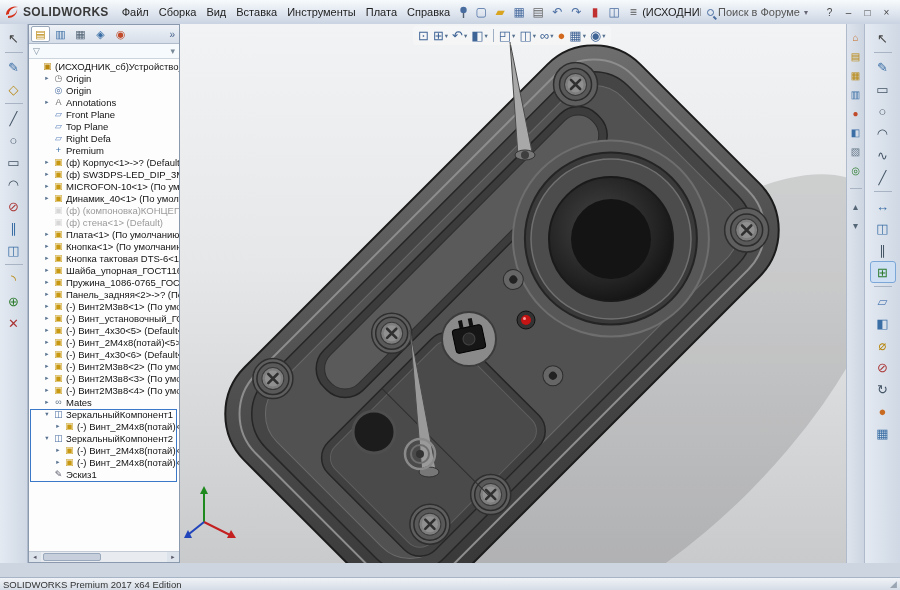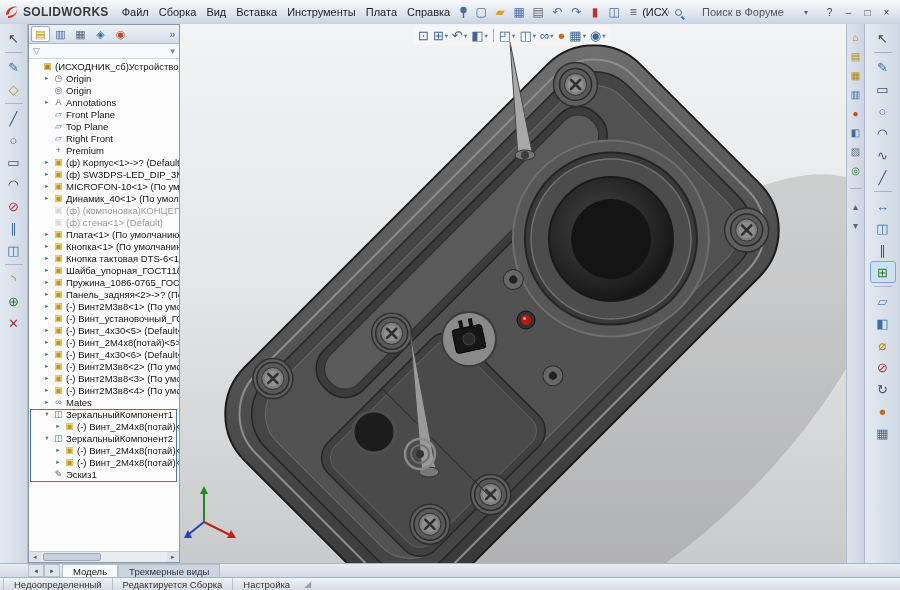--- a/index.html
+++ b/index.html
@@ -10,21 +10,21 @@
 .logo{display:flex;align-items:center;gap:3px;margin-right:8px;flex:none}
 .logo .brand{font-weight:bold;font-size:12px;letter-spacing:.3px;color:#3a3a3a}
 .menus{display:flex;flex:none}
 .menu-item{padding:4px 5px;cursor:default}
 .pin{flex:none;margin:0 4px;display:flex;align-items:center}
 .tbar{display:flex;flex:none;align-items:center;gap:1px}
 .tb-btn{width:18px;height:19px;border:none;background:transparent;display:flex;align-items:center;justify-content:center;font-size:12px;padding:0;cursor:default}
 .tb-btn .g{line-height:1}
 .tb-btn.active{background:#cfe0f5;outline:1px solid #7aa7d8;border-radius:2px}
 .title{flex:1;text-align:center;font-size:11px;color:#1d1d1d;white-space:nowrap;overflow:hidden}
-.search{flex:none;display:flex;align-items:center;gap:20px;padding:2px 6px;margin-right:6px;color:#555}
+.search{flex:none;display:flex;align-items:center;gap:4px;padding:2px 6px;margin-right:6px;color:#555}
 .search .mag{width:7px;height:7px;border:1.6px solid #4a6da0;border-radius:50%;position:relative;flex:none}
 .search .mag::after{content:"";position:absolute;width:4px;height:1.6px;background:#4a6da0;transform:rotate(45deg);left:5px;top:7px}
 .search .sc{font-size:8px;color:#667}
 .winbtn{width:19px;height:16px;border:none;background:transparent;font-size:10px;color:#444;display:flex;align-items:center;justify-content:center;cursor:default}
 
 .lbar{position:absolute;left:0;top:24px;width:28px;height:539px;background:linear-gradient(90deg,#e4eaf2,#cfd8e4);border-right:1px solid #afbbcb;display:flex;flex-direction:column;align-items:center;padding-top:4px;gap:2px}
 .lbar .tb-btn{width:22px;height:20px;font-size:13px}
 .tsep{flex:none}
 .lbar .tsep,.rbar .tsep{width:18px;height:1px;background:#a8b4c4;margin:2px 0}
 .rstrip .tsep{width:12px;height:1px;background:#a8b4c4;margin:6px 0}
@@ -253,21 +253,21 @@
 
         <div class="trow" style="padding-left: 14px;">
           <span class="arr"></span>
           <span class="g ticon" style="color: rgb(91, 130, 184);">▱</span>
           <span class="tlabel">Top Plane</span>
         </div>
 
         <div class="trow" style="padding-left: 14px;">
           <span class="arr"></span>
           <span class="g ticon" style="color: rgb(91, 130, 184);">▱</span>
-          <span class="tlabel">Right Front</span>
+          <span class="tlabel">Right Defa</span>
         </div>
 
         <div class="trow" style="padding-left: 14px;">
           <span class="arr"></span>
           <span class="g ticon" style="color: rgb(58, 110, 165);">+</span>
           <span class="tlabel">Premium</span>
         </div>
 
         <div class="trow" style="padding-left: 14px;">
           <span class="arr">▸</span>
@@ -690,43 +690,19 @@
         <span class="g" style="color: rgb(68, 85, 102);">↻</span>
       </button>
       <button class="tb-btn">
         <span class="g" style="color: rgb(200, 106, 31);">●</span>
       </button>
       <button class="tb-btn">
         <span class="g" style="color: rgb(58, 110, 165);">▦</span>
       </button>
     </div>
 
-  <div class="bottom-tabs">
-    <button class="bt-nav">◂</button>
-    <button class="bt-nav">▸</button>
-    <div class="bt-tabs">
-
-    <div class="bt-tab active">
-          <span>Модель</span>
-        </div>
-        <div class="bt-tab">
-          <span>Трехмерные виды</span>
-        </div>
-      </div>
-  </div>
 
   <div class="statusbar">
-    <div class="status-segs">
-
-    <span class="status-seg">
-          <span>Недоопределенный</span>
-        </span>
-        <span class="status-seg">
-          <span>Редактируется Сборка</span>
-        </span>
-        <span class="status-seg">
-          <span>Настройка</span>
-        </span>
-      </div>
+    <span class="status-left">SOLIDWORKS Premium 2017 x64 Edition</span>
     <span class="grip">◢</span>
   </div>
 
 </div>
 
 </body></html>

